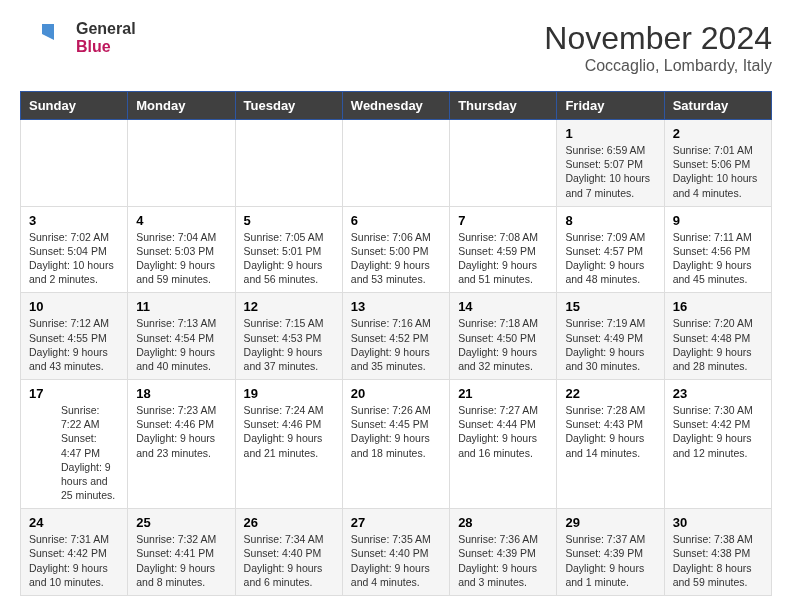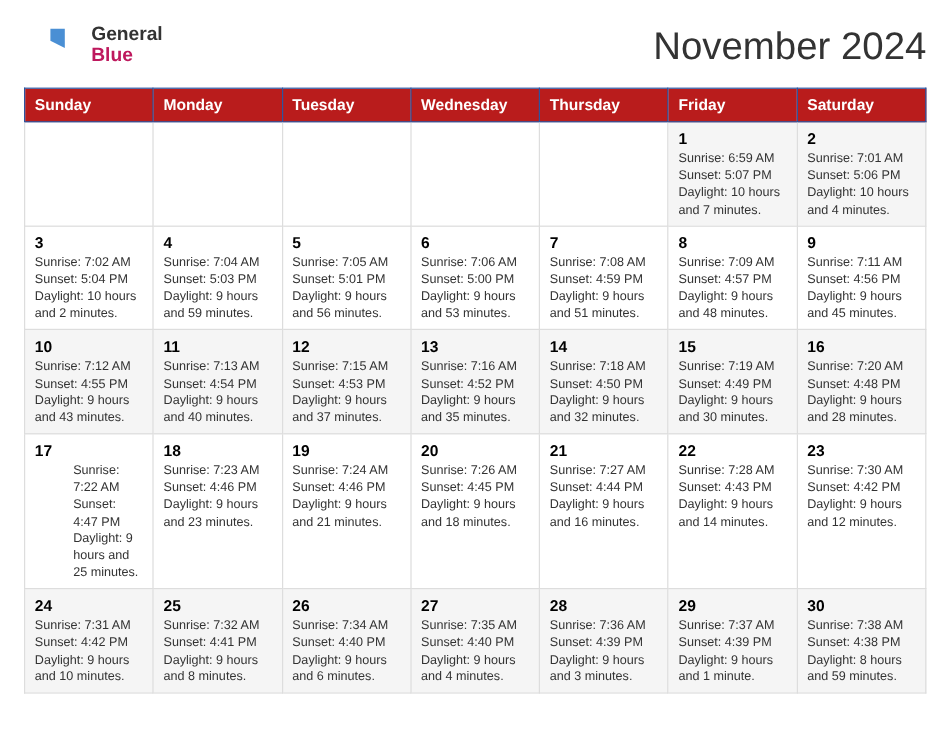--- a/index.html
+++ b/index.html
@@ -32,21 +32,21 @@
     .location {
       font-size: 16px;
       color: #555;
     }
     table {
       width: 100%;
       border-collapse: collapse;
       font-size: 11px;
     }
     thead tr {
-      background-color: #b91c1c;
+      background-color: #404040;
       color: #fff;
     }
     thead th {
       padding: 6px 8px;
       text-align: left;
       font-weight: bold;
       font-size: 13px;
       border: 1px solid #2d55a0;
     }
     tbody tr {
@@ -91,20 +91,21 @@
         </svg>
       </div>
       <div style="line-height:1.15;font-family:Arial,sans-serif;font-weight:bold;">
         <div style="font-size:16px;color:#333;">General</div>
         <div style="font-size:16px;color:#be185d;">Blue</div>
       </div>
     </div>
   </div>
   <div class="title-block">
     <div class="month-title">November 2024</div>
+    <div class="location">Coccaglio, Lombardy, Italy</div>
   </div>
 </div>
 
 <table>
   <thead>
     <tr>
     <th>Sunday</th>
         <th>Monday</th>
         <th>Tuesday</th>
         <th>Wednesday</th>

